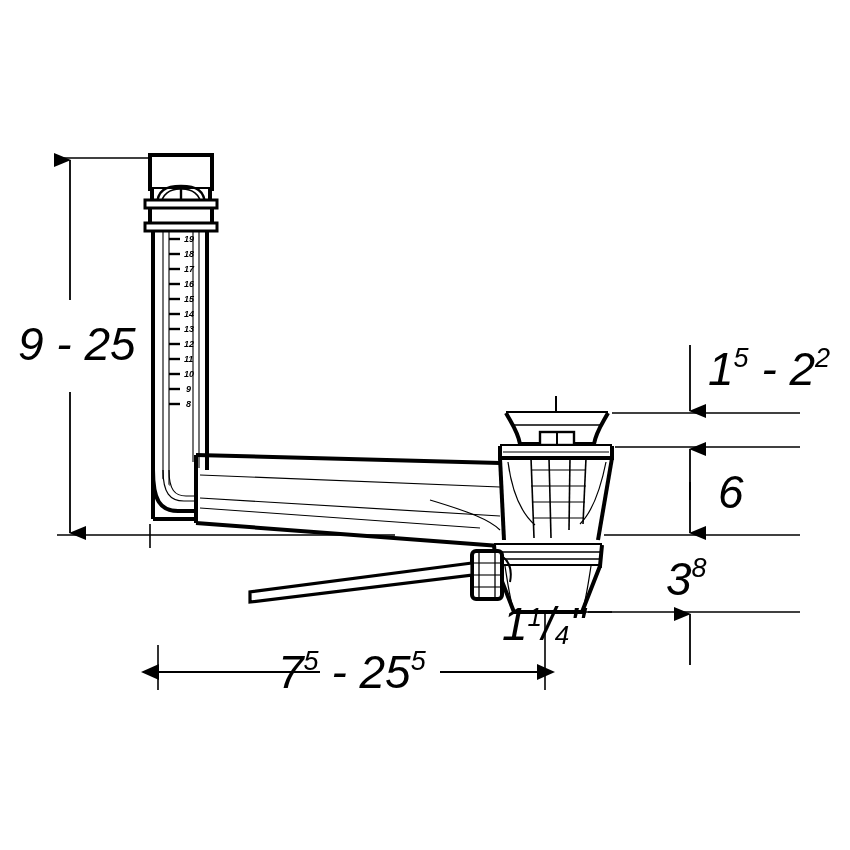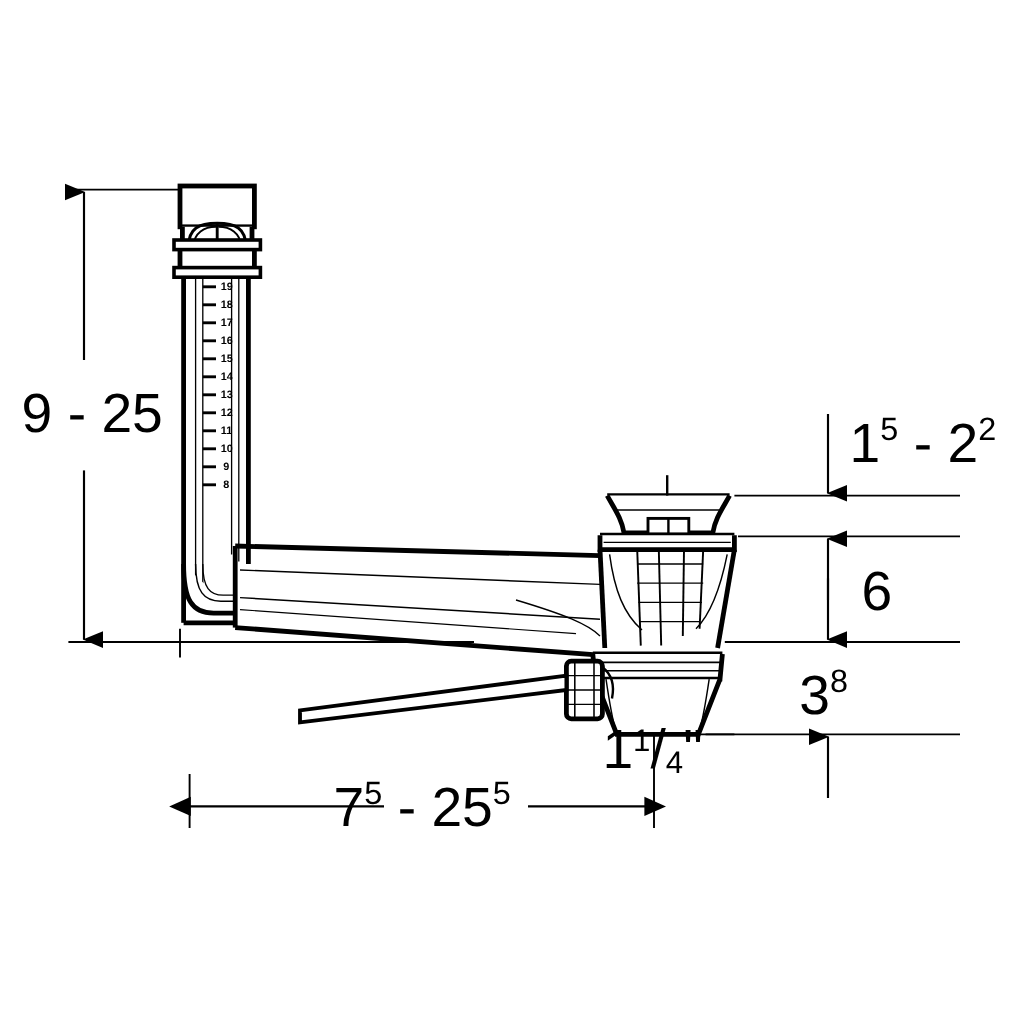--- a/index.html
+++ b/index.html
@@ -9,20 +9,21 @@
   }
   body {
     font-family: "Liberation Sans", sans-serif;
   }
   #drawing-root {
     position: relative;
     width: 850px;
     height: 850px;
     background: #ffffff;
     overflow: hidden;
+    font-style: italic;
   }
   #tech-svg {
     display: block;
     width: 850px;
     height: 850px;
   }
   .dim-text {
     font-family: "Liberation Sans", sans-serif;
     font-weight: 400;
     fill: #000000;

